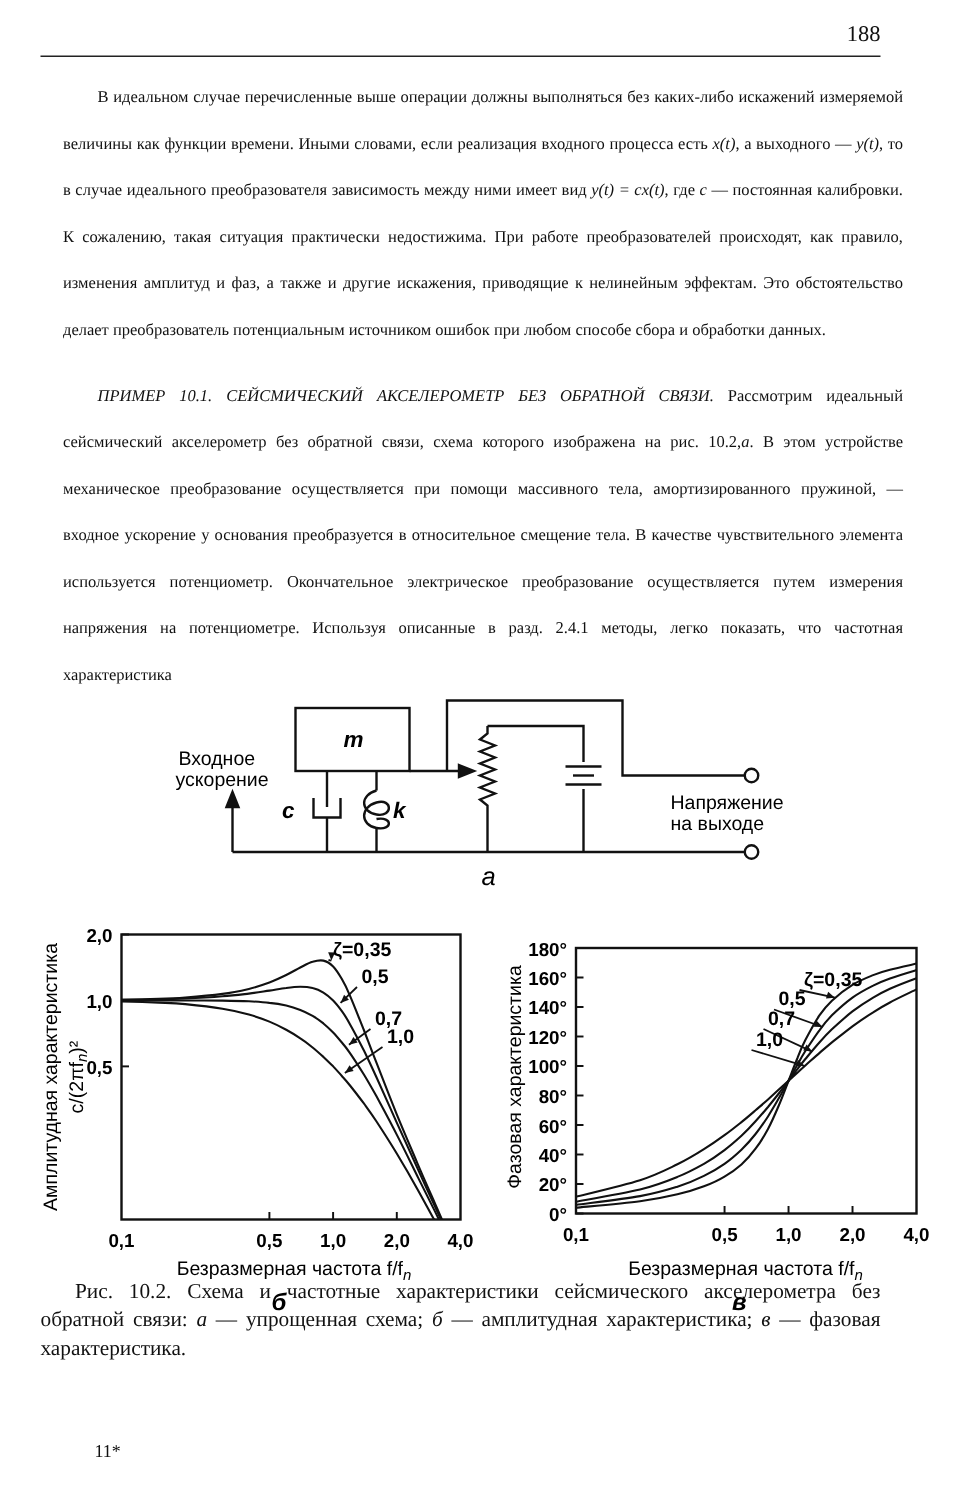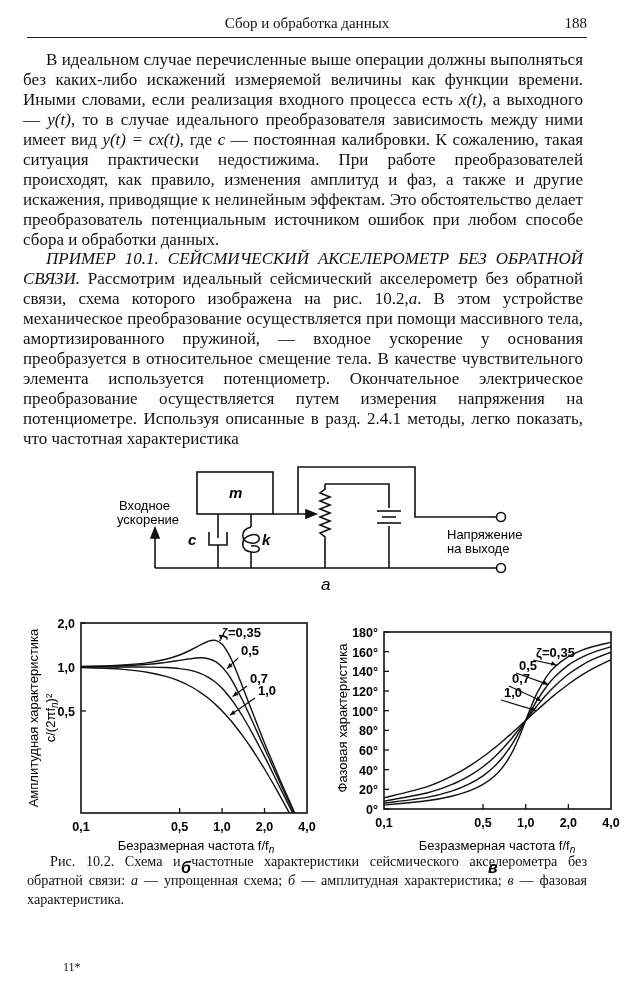--- a/index.html
+++ b/index.html
@@ -1,36 +1,35 @@
 <!DOCTYPE html>
 <html><head>
 <meta charset="utf-8">
 <style>
   html, body { margin: 0; padding: 0; background: #ffffff; }
   body { width: 637px; height: 1000px; position: relative; overflow: hidden; color: #111; font-family: "Liberation Serif", serif; }
   .running-head { position: absolute; left: 27px; top: 13px; width: 560px; height: 24px; border-bottom: 1.5px solid #222; }
   .running-head .title { position: absolute; left: 0; right: 0; text-align: center; top: 2px; font-size: 15px; }
   .running-head .pageno { position: absolute; right: 0; top: 2px; font-size: 15px; }
-  .body-text { position: absolute; left: 23px; width: 560px; font-size: 17px; line-height: 20px; text-align: justify; }
+  .body-text { position: absolute; left: 42px; width: 560px; font-size: 11px; line-height: 31px; text-align: justify; }
   .body-text p { margin: 0; text-indent: 23px; }
   .para1 { top: 50px; }
   .para2 { top: 249px; }
   .para2 .heading { font-style: italic; }
   i.m { font-style: italic; }
   svg text { font-family: "Liberation Sans", sans-serif; }
   .caption { position: absolute; left: 27px; top: 852px; width: 560px; font-size: 14.2px; line-height: 19px; text-align: justify; }
   .caption p { margin: 0; text-indent: 23px; }
   .signature { position: absolute; left: 27px; top: 960px; font-size: 12px; margin-left: 36px; }
   #diagram, #chart-amp, #chart-phase { position: absolute; left: 0; }
 </style>
 </head>
 <body>
 
 <div class="running-head">
-  <span class="title">Сбор и обработка данных</span>
   <span class="pageno">188</span>
 </div>
 
 <div class="body-text para1">
   <p><span>В идеальном случае перечисленные выше операции должны выполняться без каких-либо искажений измеряемой величины как функции времени. Иными словами, если реализация входного процесса есть </span><i class="m">x(t)</i><span>, а выходного — </span><i class="m">y(t)</i><span>, то в случае идеального преобразователя зависимость между ними имеет вид </span><i class="m">y(t) = cx(t)</i><span>, где </span><i class="m">c</i><span> — постоянная калибровки. К сожалению, такая ситуация практически недостижима. При работе преобразователей происходят, как правило, изменения амплитуд и фаз, а также и другие искажения, приводящие к нелинейным эффектам. Это обстоятельство делает преобразователь потенциальным источником ошибок при любом способе сбора и обработки данных.</span></p>
 </div>
 
 <div class="body-text para2">
   <p><span class="heading">ПРИМЕР 10.1. СЕЙСМИЧЕСКИЙ АКСЕЛЕРОМЕТР БЕЗ ОБРАТНОЙ СВЯЗИ.</span><span> Рассмотрим идеальный сейсмический акселерометр без обратной связи, схема которого изображена на рис. 10.2,</span><i class="m">а</i><span>. В этом устройстве механическое преобразование осуществляется при помощи массивного тела, амортизированного пружиной, — входное ускорение у основания преобразуется в относительное смещение тела. В качестве чувствительного элемента используется потенциометр. Окончательное электрическое преобразование осуществляется путем измерения напряжения на потенциометре. Используя описанные в разд. 2.4.1 методы, легко показать, что частотная характеристика</span></p>
 </div>

